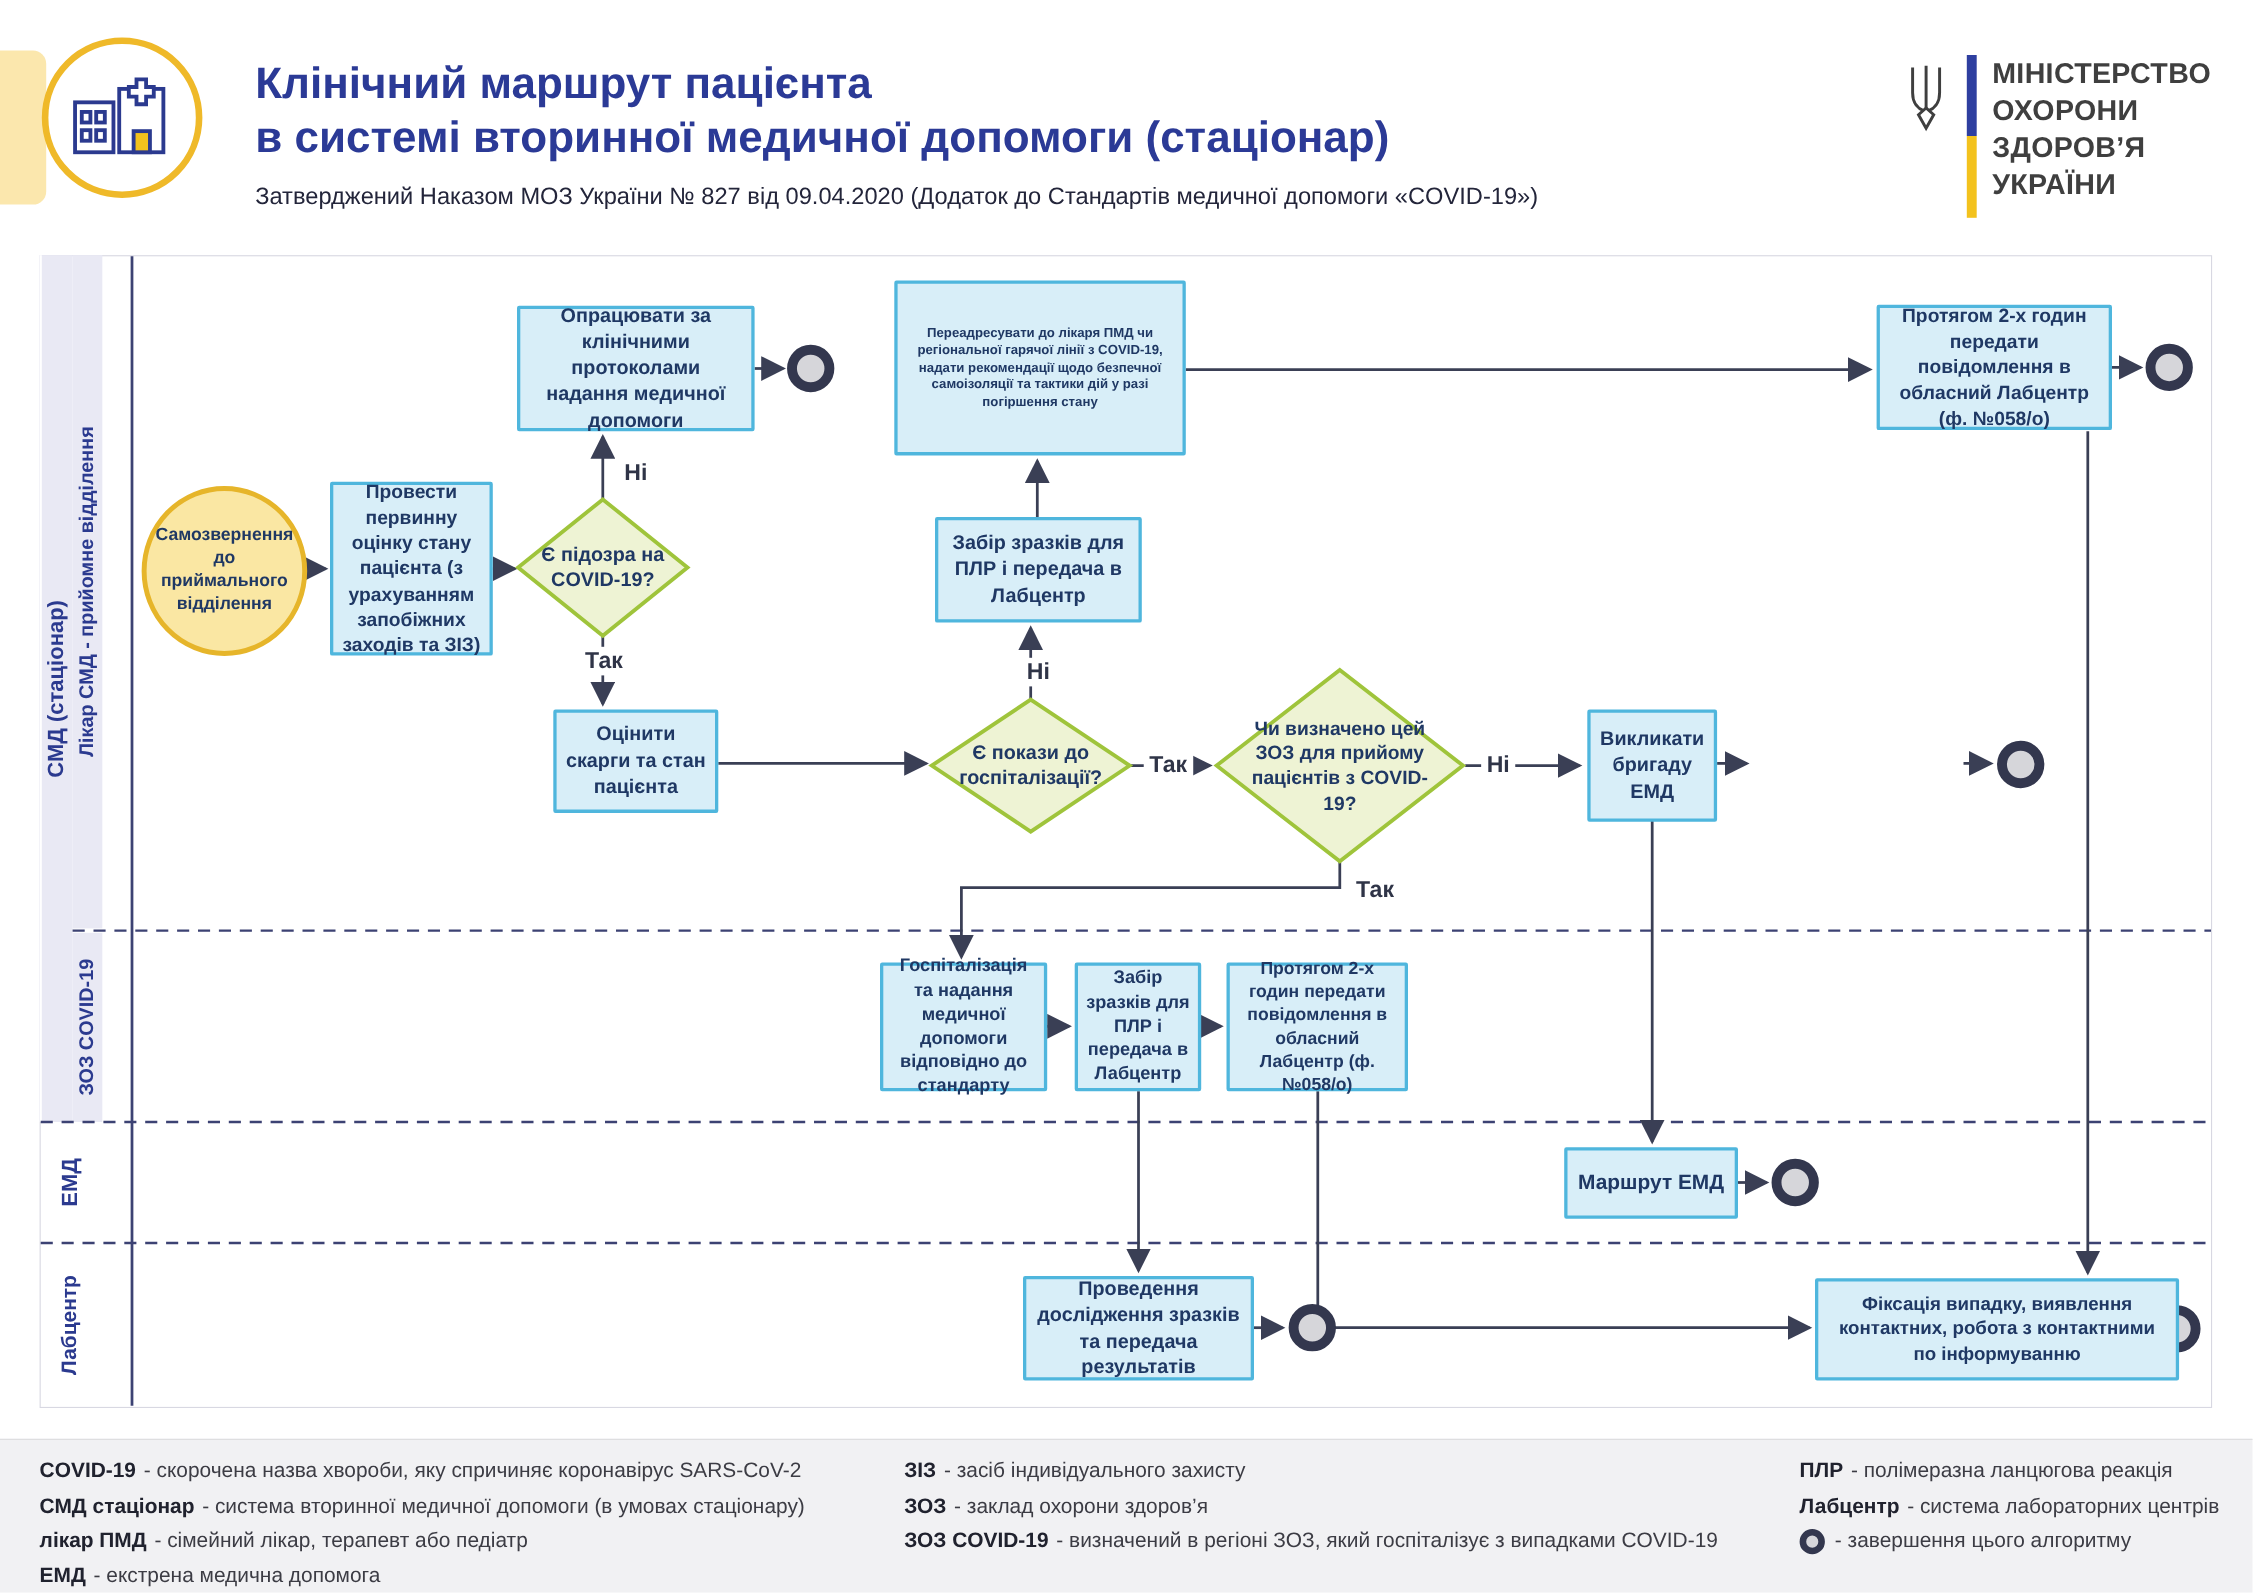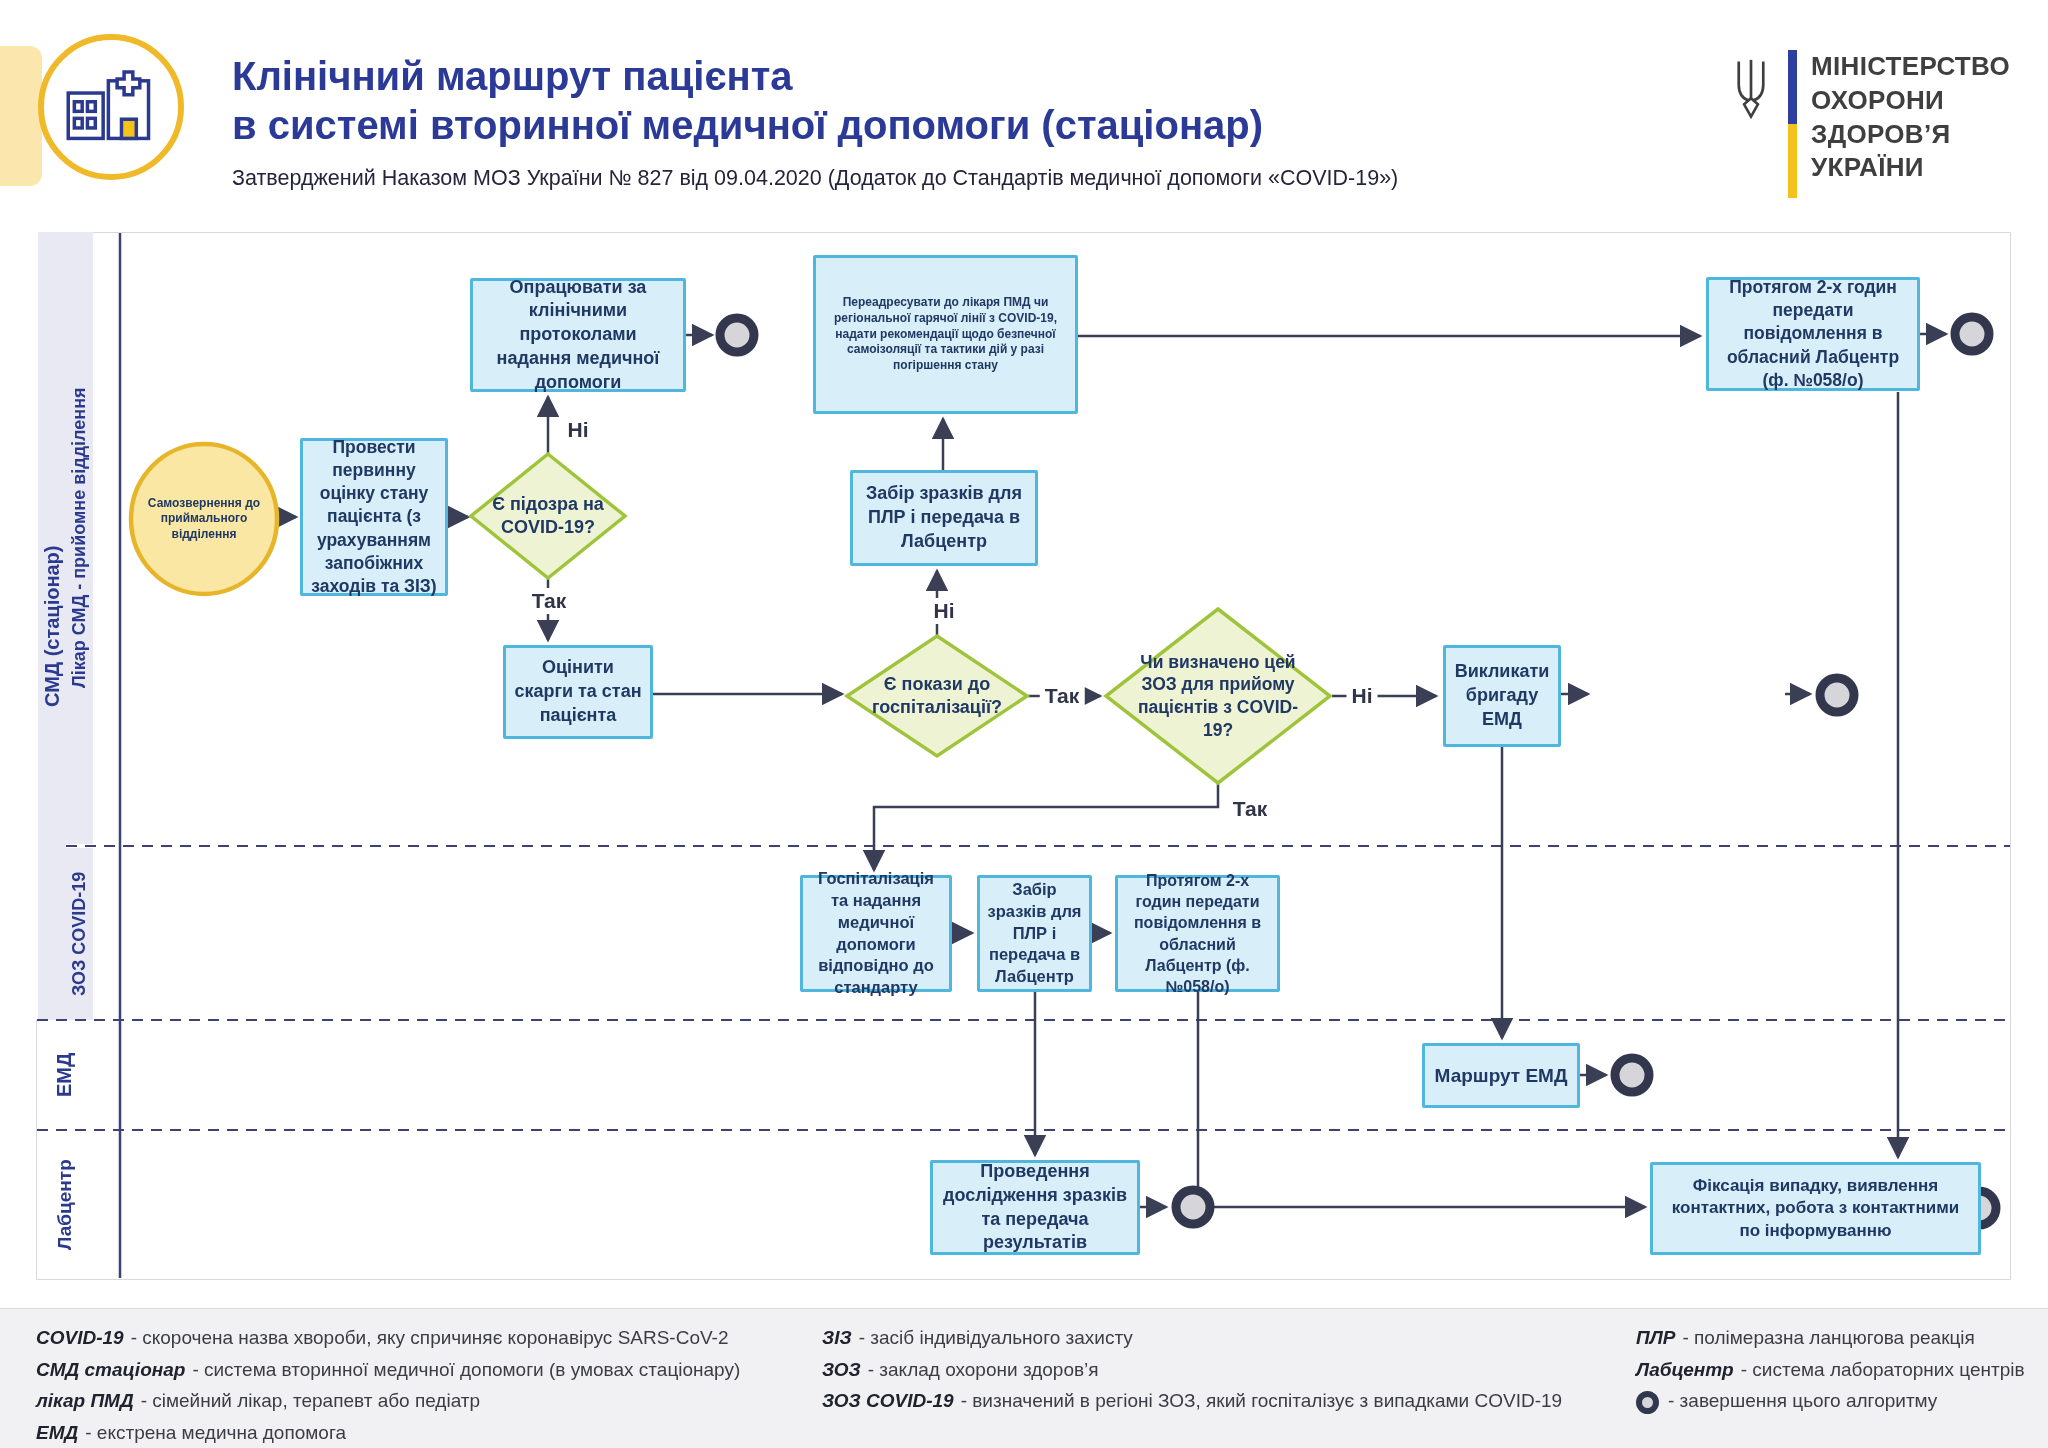--- a/index.html
+++ b/index.html
@@ -53,41 +53,41 @@
   #n-complaints{left:503px;top:645px;width:150px;height:94px;}
   #n-call_emd{left:1443px;top:645px;width:118px;height:102px;}
   #n-disinfection{left:1593px;top:645px;width:191px;height:96px;font-size:17.5px;}
   #n-hospitalization{left:800px;top:875px;width:152px;height:117px;font-size:16.5px;}
   #n-sample2{left:977px;top:875px;width:115px;height:117px;font-size:16.5px;}
   #n-report_zoz{left:1115px;top:875px;width:165px;height:117px;font-size:16px;}
   #n-emd_route{left:1422px;top:1043px;width:158px;height:65px;font-size:19px;}
   #n-lab_testing{left:930px;top:1160px;width:210px;height:95px;}
   #n-case_reg{left:1650px;top:1162px;width:331px;height:93px;font-size:17px;}
 
-  #dl-start{left:139px;top:459px;width:130px;height:120px;font-size:12px;}
+  #dl-start{left:139px;top:459px;width:130px;height:120px;font-size:16px;}
   #dl-suspect{left:483px;top:466px;width:130px;height:100px;font-size:18px;}
   #dl-hosp{left:862px;top:651px;width:150px;height:90px;font-size:18px;}
   #dl-desig{left:1128px;top:621px;width:180px;height:150px;font-size:17.5px;}
 
   #el-ni1{left:578px;top:430px;}
   #el-tak1{left:549px;top:601px;}
   #el-ni2{left:944px;top:611px;}
   #el-tak2{left:1062px;top:696px;}
   #el-ni3{left:1362px;top:696px;}
   #el-tak3{left:1250px;top:809px;}
 
   
   .footer{position:absolute;left:0;top:1308px;width:2048px;height:140px;background:#f1f1f3;
           border-top:1px solid #dcdcde;z-index:1;}
   .lcol{position:absolute;top:16px;font-size:19px;color:#3c3c44;}
   .lcol1{left:36px;width:780px;}
   .lcol2{left:822px;width:800px;}
   .lcol3{left:1636px;width:400px;}
   .lrow{margin-bottom:6px;line-height:1.35;}
-  .term{font-weight:bold;color:#20222e;margin-right:7px;font-style:italic;}
+  .term{font-weight:bold;color:#20222e;margin-right:7px;}
   .mini-end{display:inline-block;width:11px;height:11px;border:6px solid #33374e;
             border-radius:50%;background:#d6d6da;vertical-align:middle;margin-right:9px;}
 </style>
 </head>
 <body>
 
 <div class="page">
 
   <div class="accent-band"></div>
 

